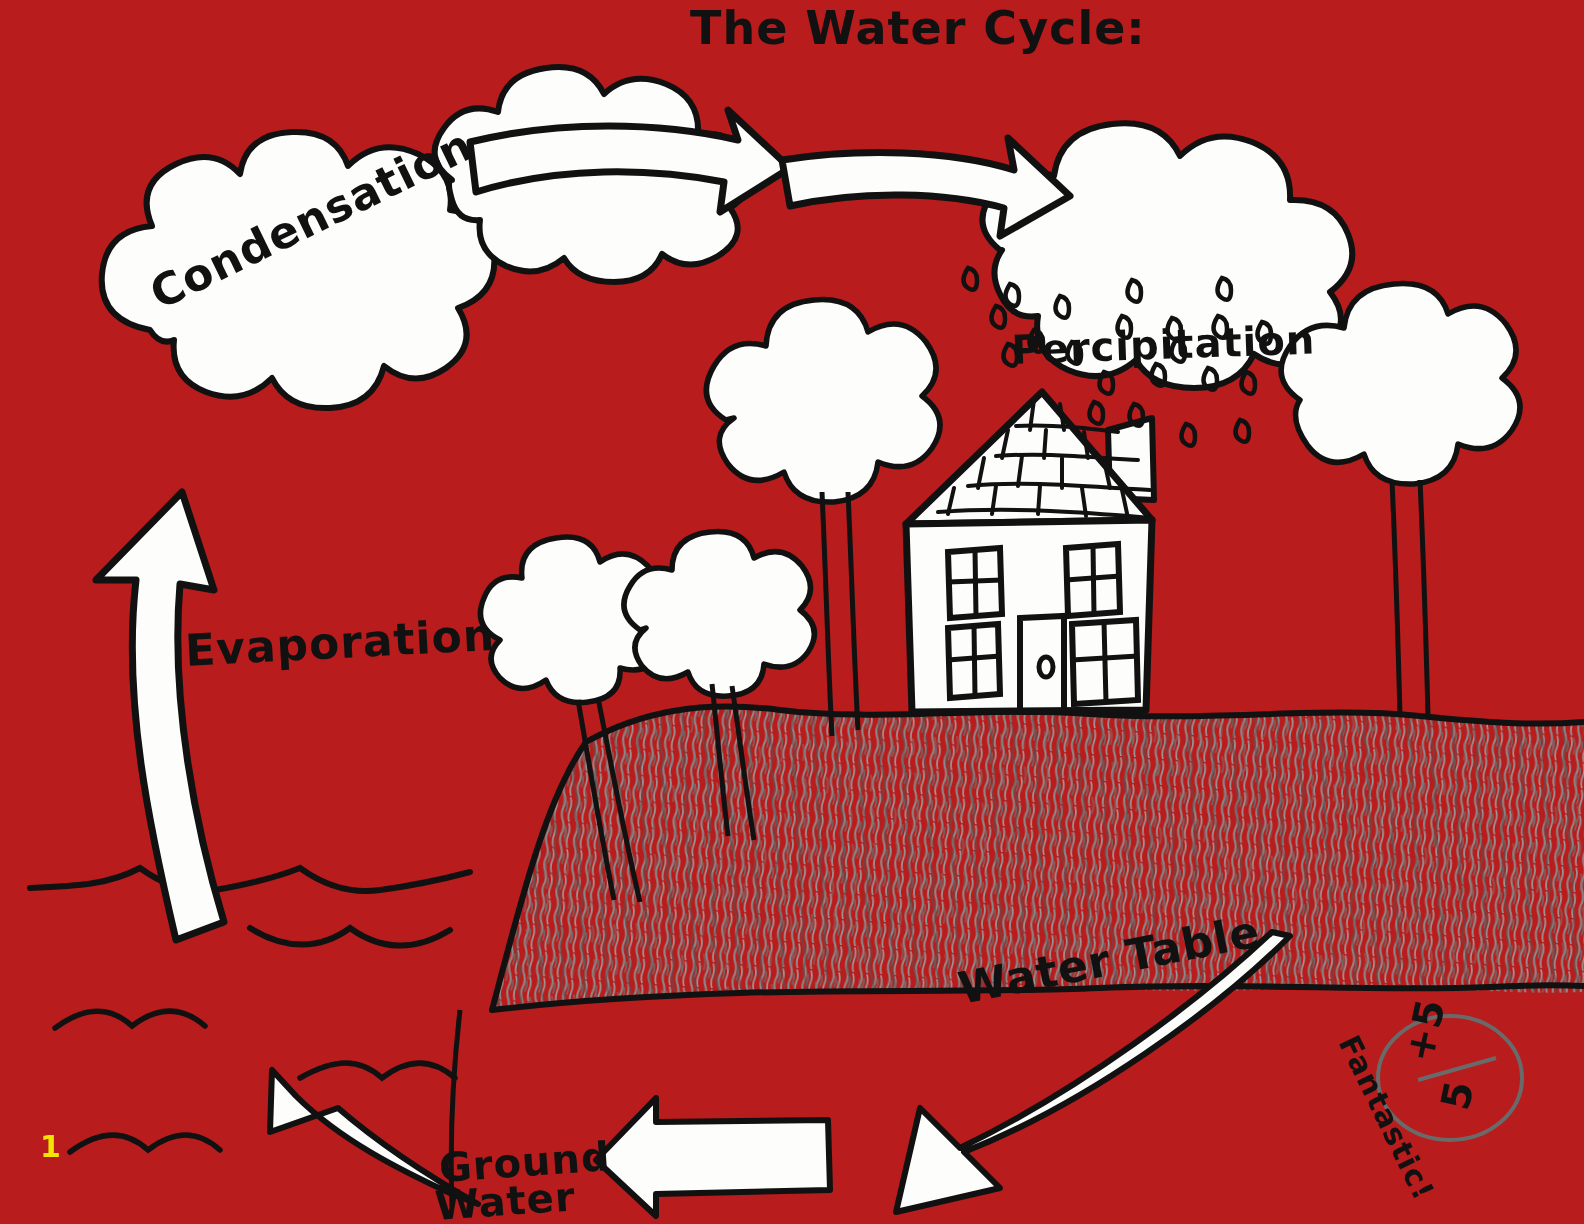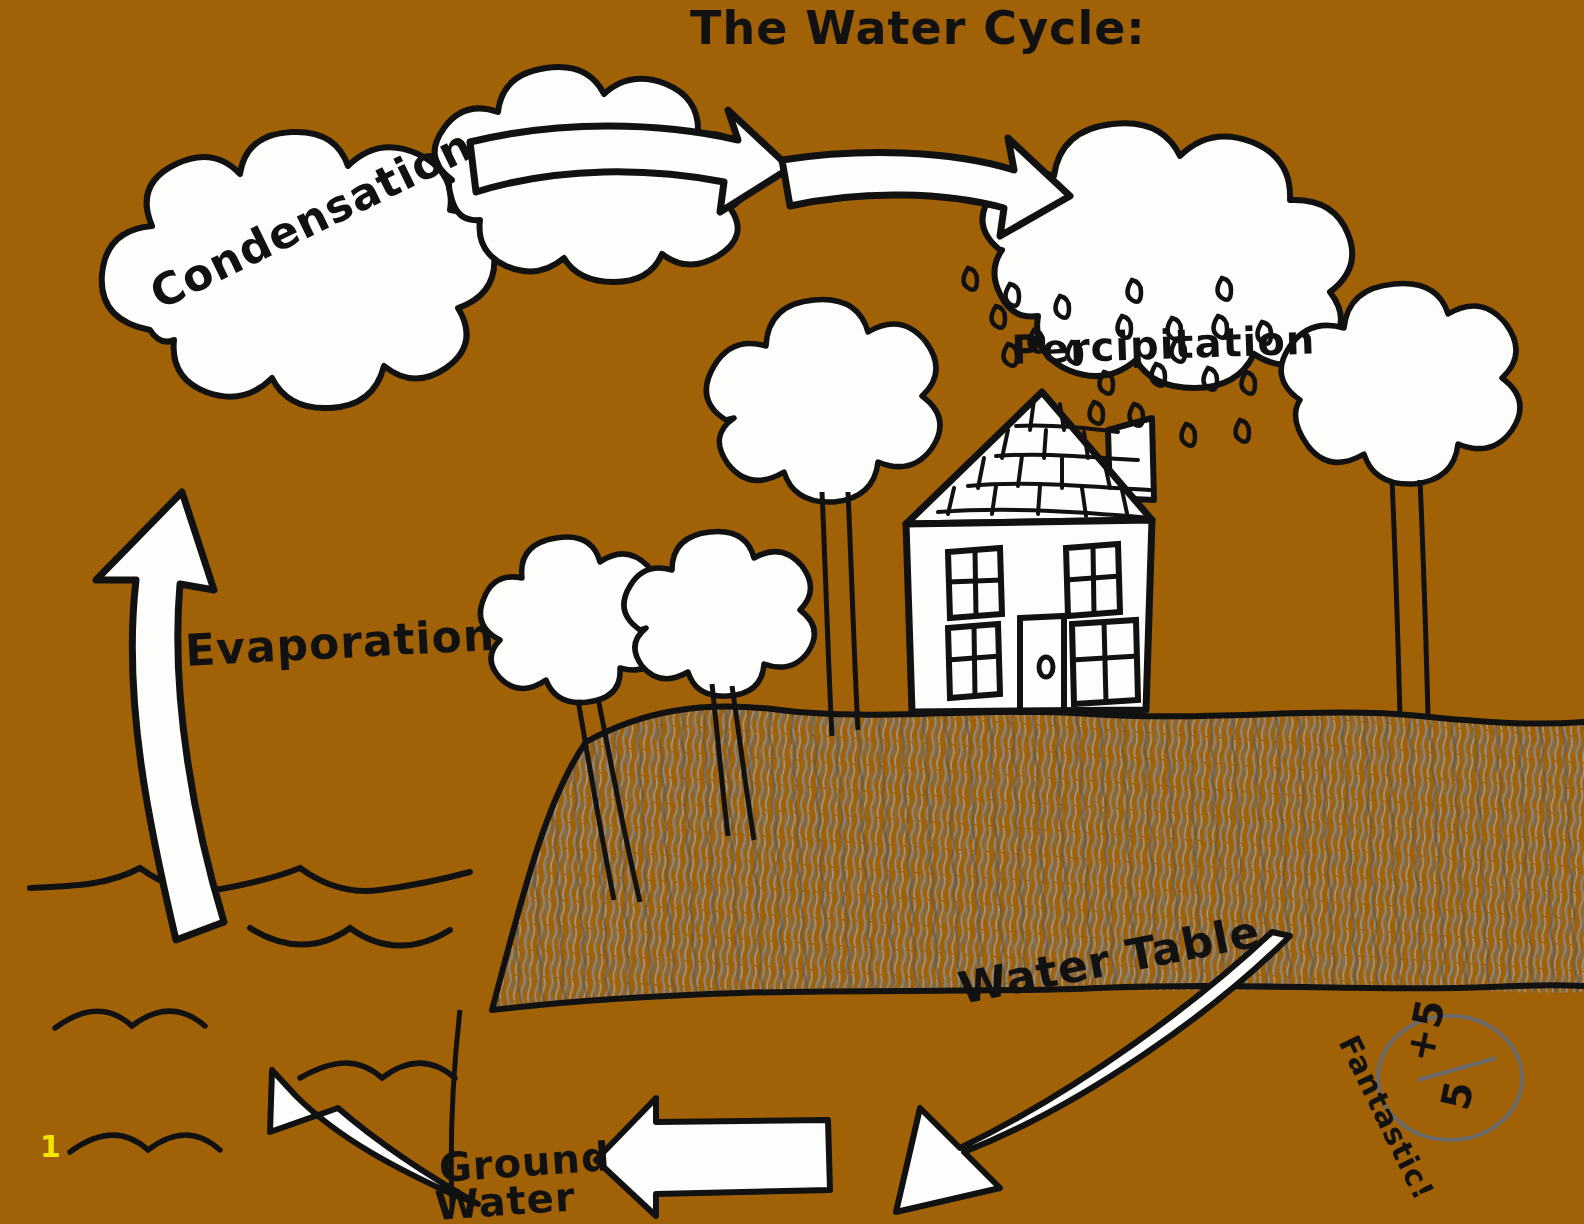--- a/index.html
+++ b/index.html
@@ -4,21 +4,21 @@
 <style>
   html, body {
     margin: 0;
     padding: 0;
     background: #ffffff;
   }
   #page {
     position: relative;
     width: 1584px;
     height: 1224px;
-    background: #a16207;
+    background: #b91c1c;
     overflow: hidden;
     font-family: "DejaVu Sans", sans-serif;
   }
   #sheet {
     position: absolute;
     inset: 0;
   }
   .hand {
     font-family: "DejaVu Sans", sans-serif;
     font-weight: 600;

